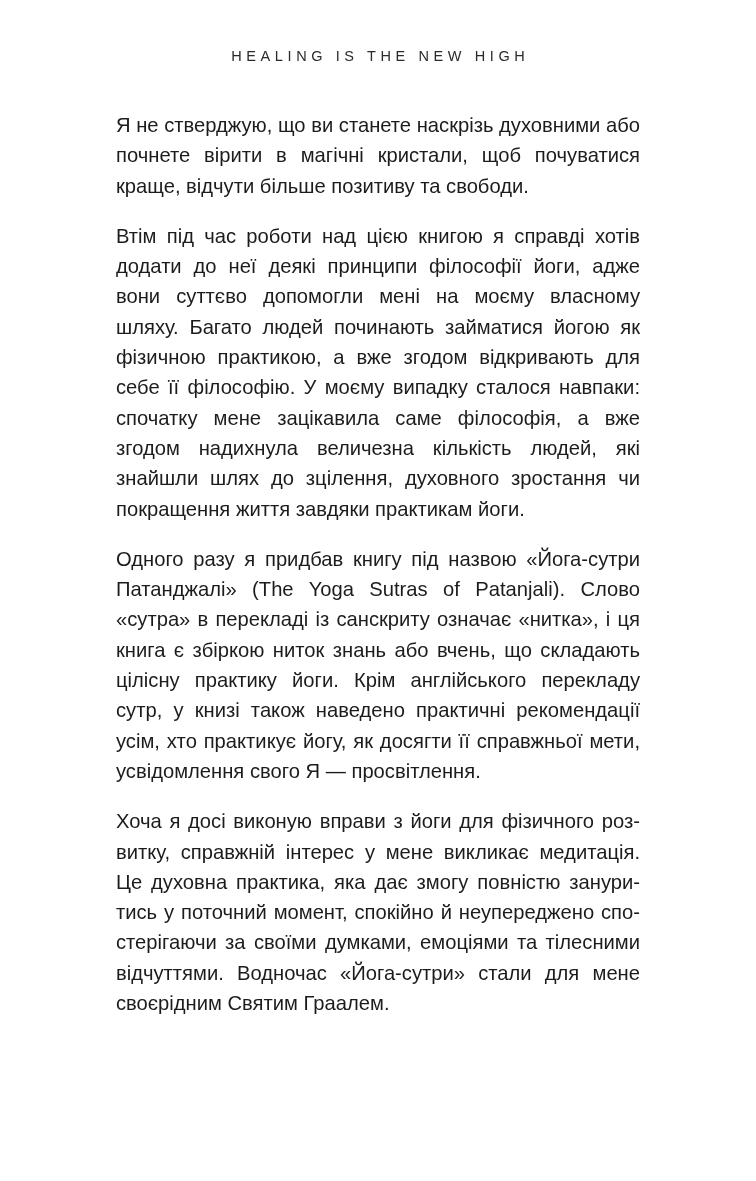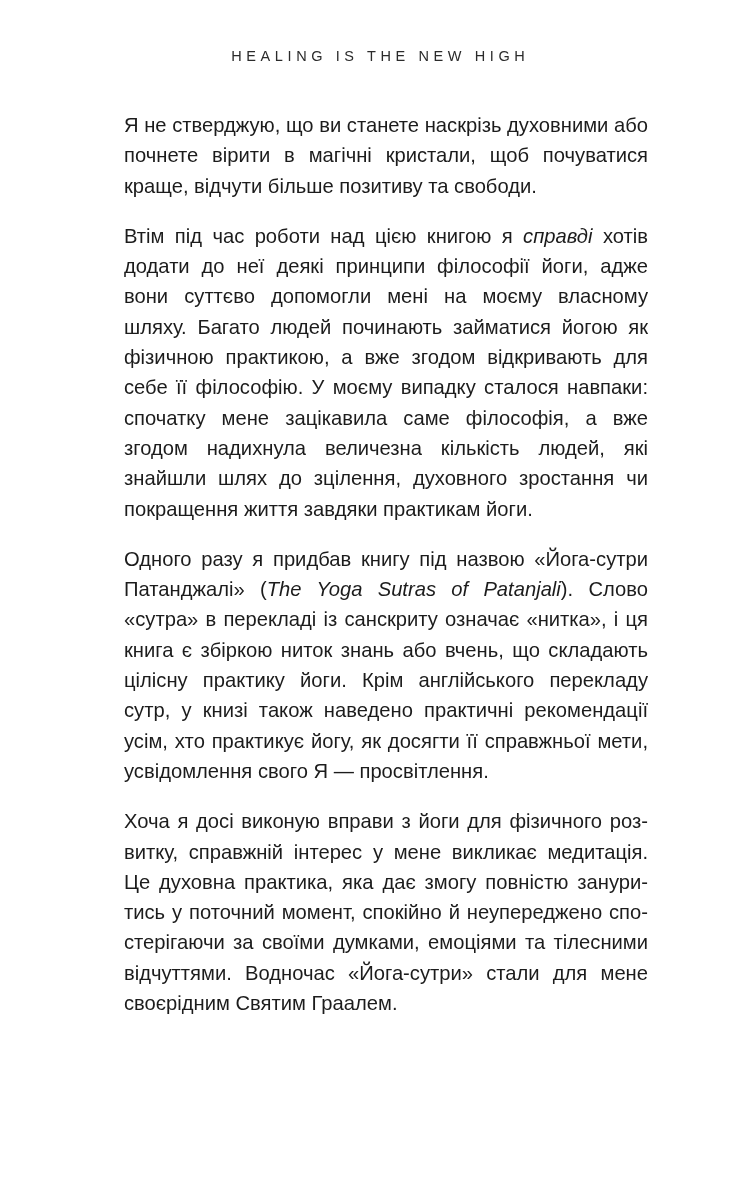--- a/index.html
+++ b/index.html
@@ -31,40 +31,38 @@
     color: #2b2b2b;
     text-indent: 4.6px;
     white-space: nowrap;
   }
 
   .body-col {
     position: absolute;
     top: 110px;
     left: 116px;
     width: 524px;
-    margin-left: 8px;
   }
 
   p.para {
     margin: 0 0 20px 0;
     font-family: "Liberation Sans", sans-serif;
     font-size: 20.2px;
     line-height: 30.3px;
     color: #1c1c1c;
     text-align: justify;
     text-justify: inter-word;
     word-spacing: 0px;
     hyphens: manual;
     -webkit-hyphens: manual;
   }
   p.para:last-child {
     margin-bottom: 0;
   }
   p.para .it {
-    font-style: italic;
   }
 
   .folio {
     position: absolute;
     top: 1113px;
     left: 0;
     width: 756px;
     text-align: center;
     font-family: "Liberation Sans", sans-serif;
     font-size: 17px;

